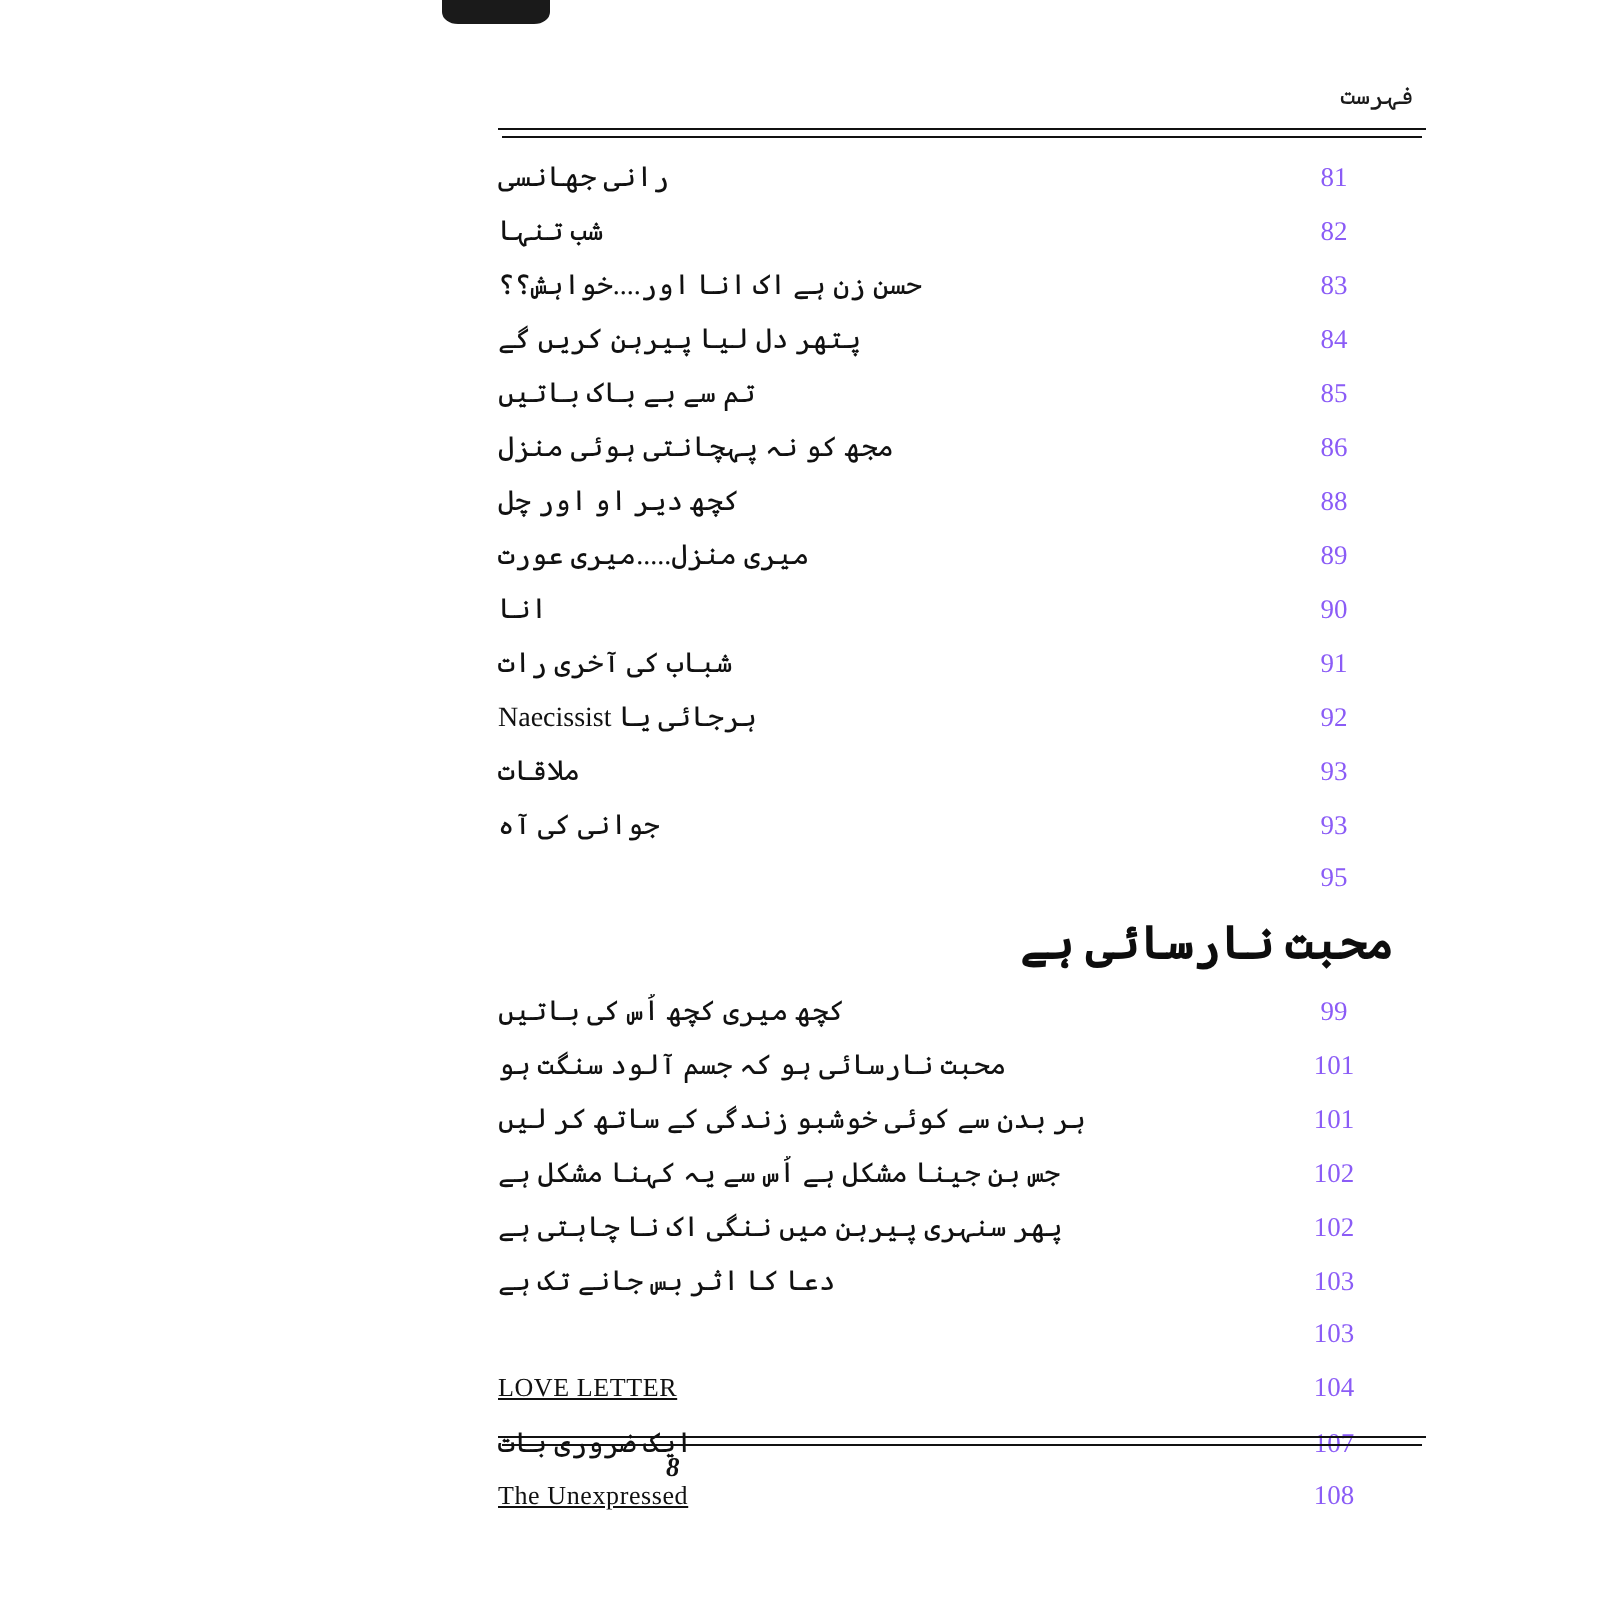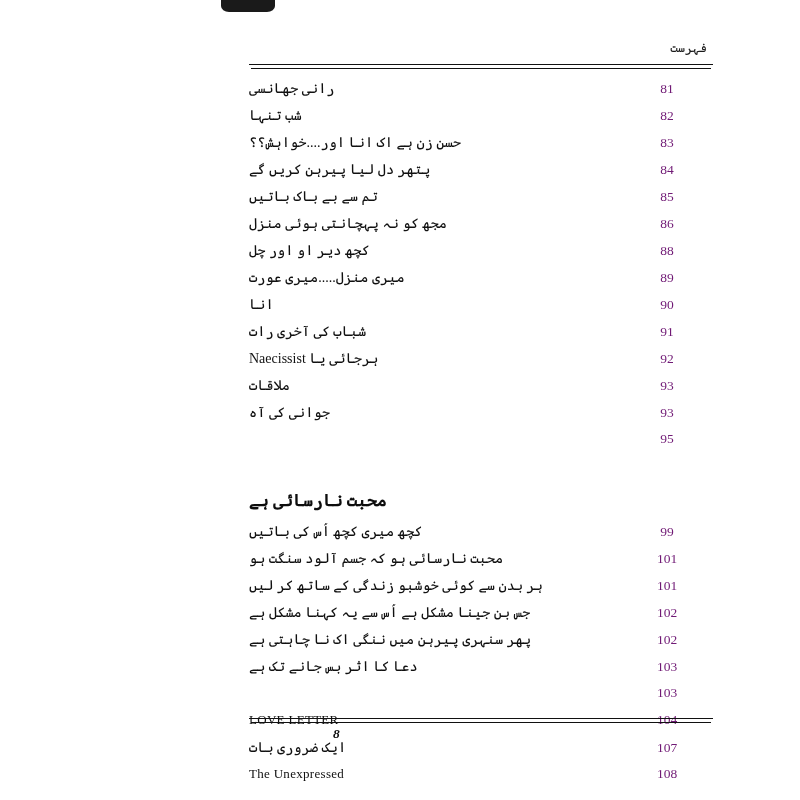--- a/index.html
+++ b/index.html
@@ -81,43 +81,44 @@
   .toc-row {
     display: flex;
     align-items: baseline;
     height: 27px;
   }
   .toc-page {
     flex: 0 0 92px;
     text-align: center;
     font-size: 13.5px;
     font-family: "Liberation Serif", serif;
-    color: #701a75;
+    color: #8b5cf6;
     direction: ltr;
   }
   .toc-title {
     flex: 1 1 auto;
     text-align: left;
     font-size: 14px;
     color: #111;
     white-space: nowrap;
     overflow: hidden;
   }
   .toc-title.latin {
     direction: ltr;
     font-size: 13px;
     letter-spacing: 0.3px;
+    text-decoration: underline;
   }
 
   
   .section-heading {
-    text-align: left;
-    font-size: 17px;
+    text-align: right;
+    font-size: 23px;
     font-weight: bold;
-    margin: 32px 0 12px 0;
+    margin: 0 0 12px 0;
     padding-right: 16px;
     color: #0d0d0d;
   }
 
   
   .footer {
     position: absolute;
     bottom: 6px;
     left: 0;
     right: 0;

